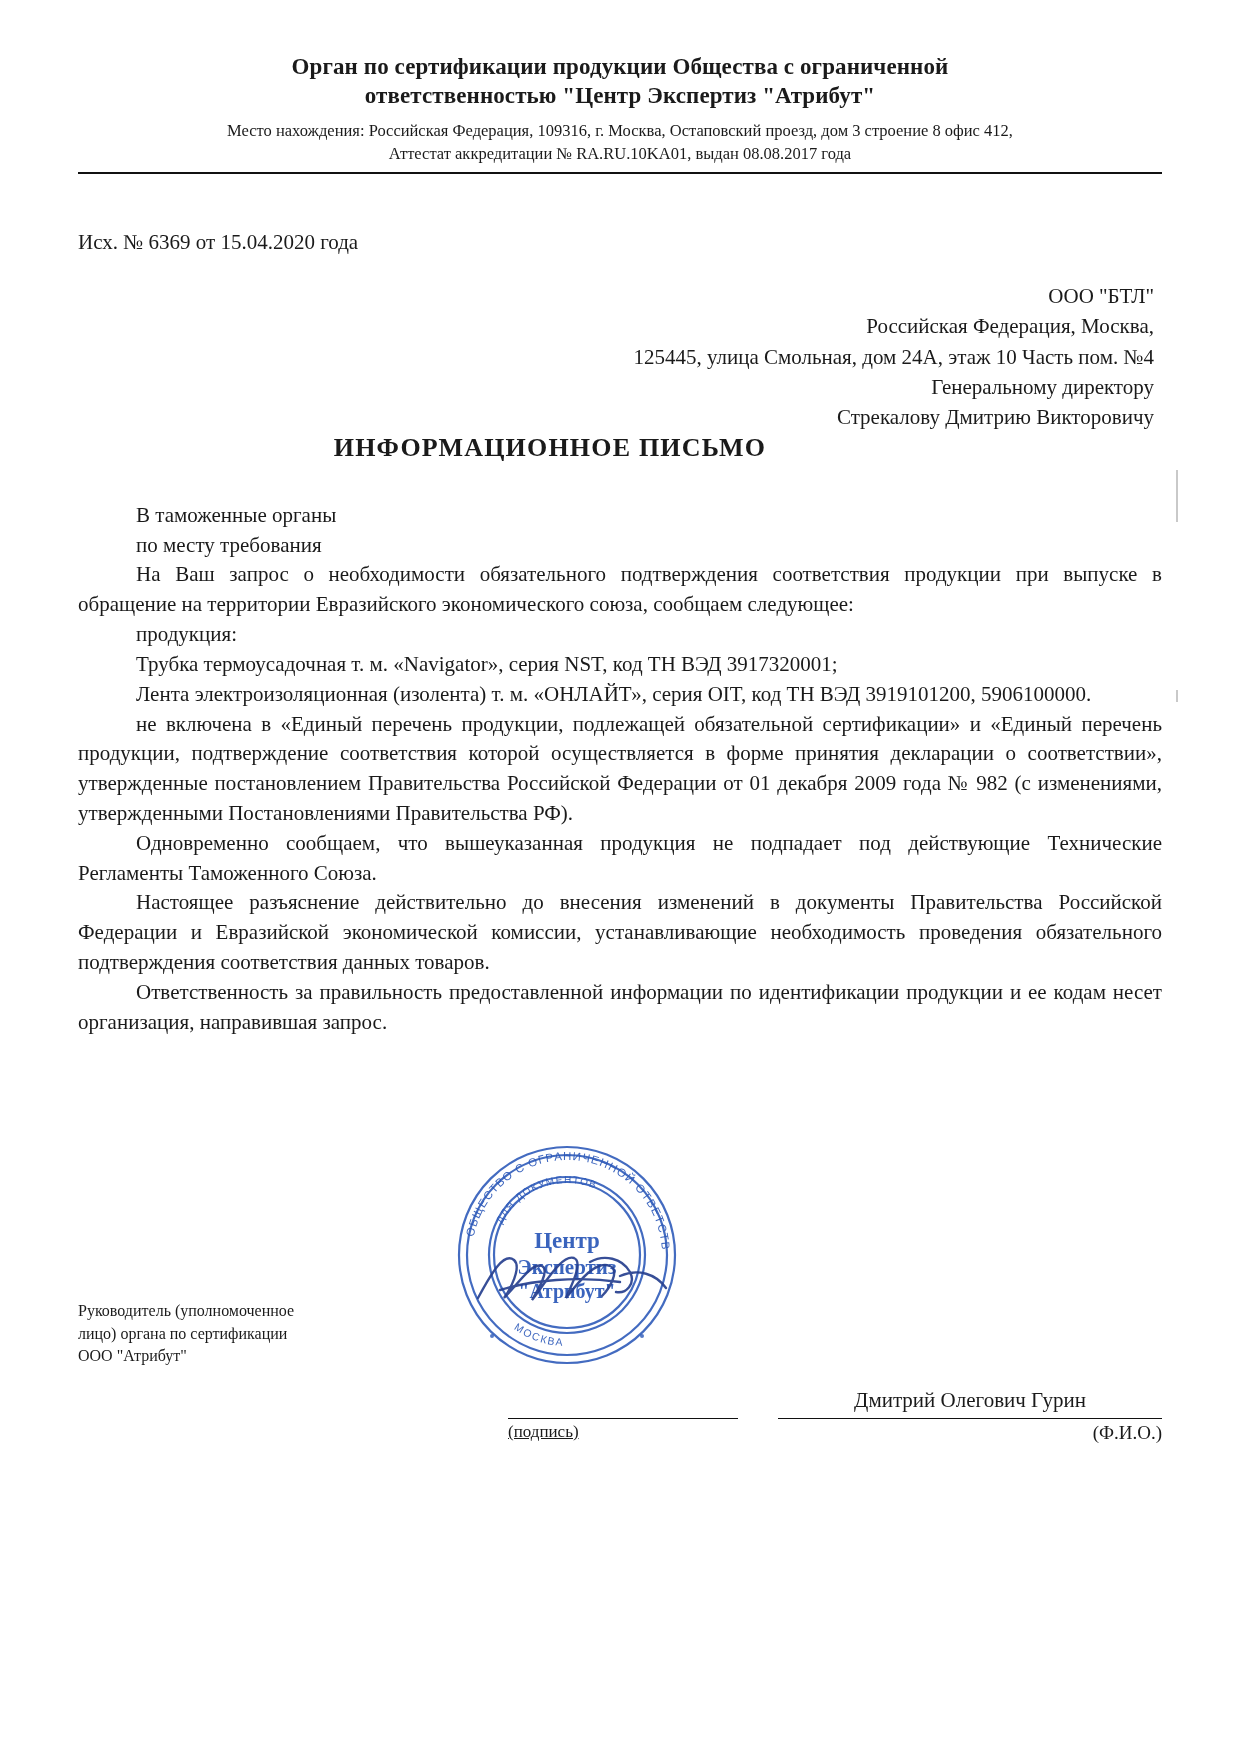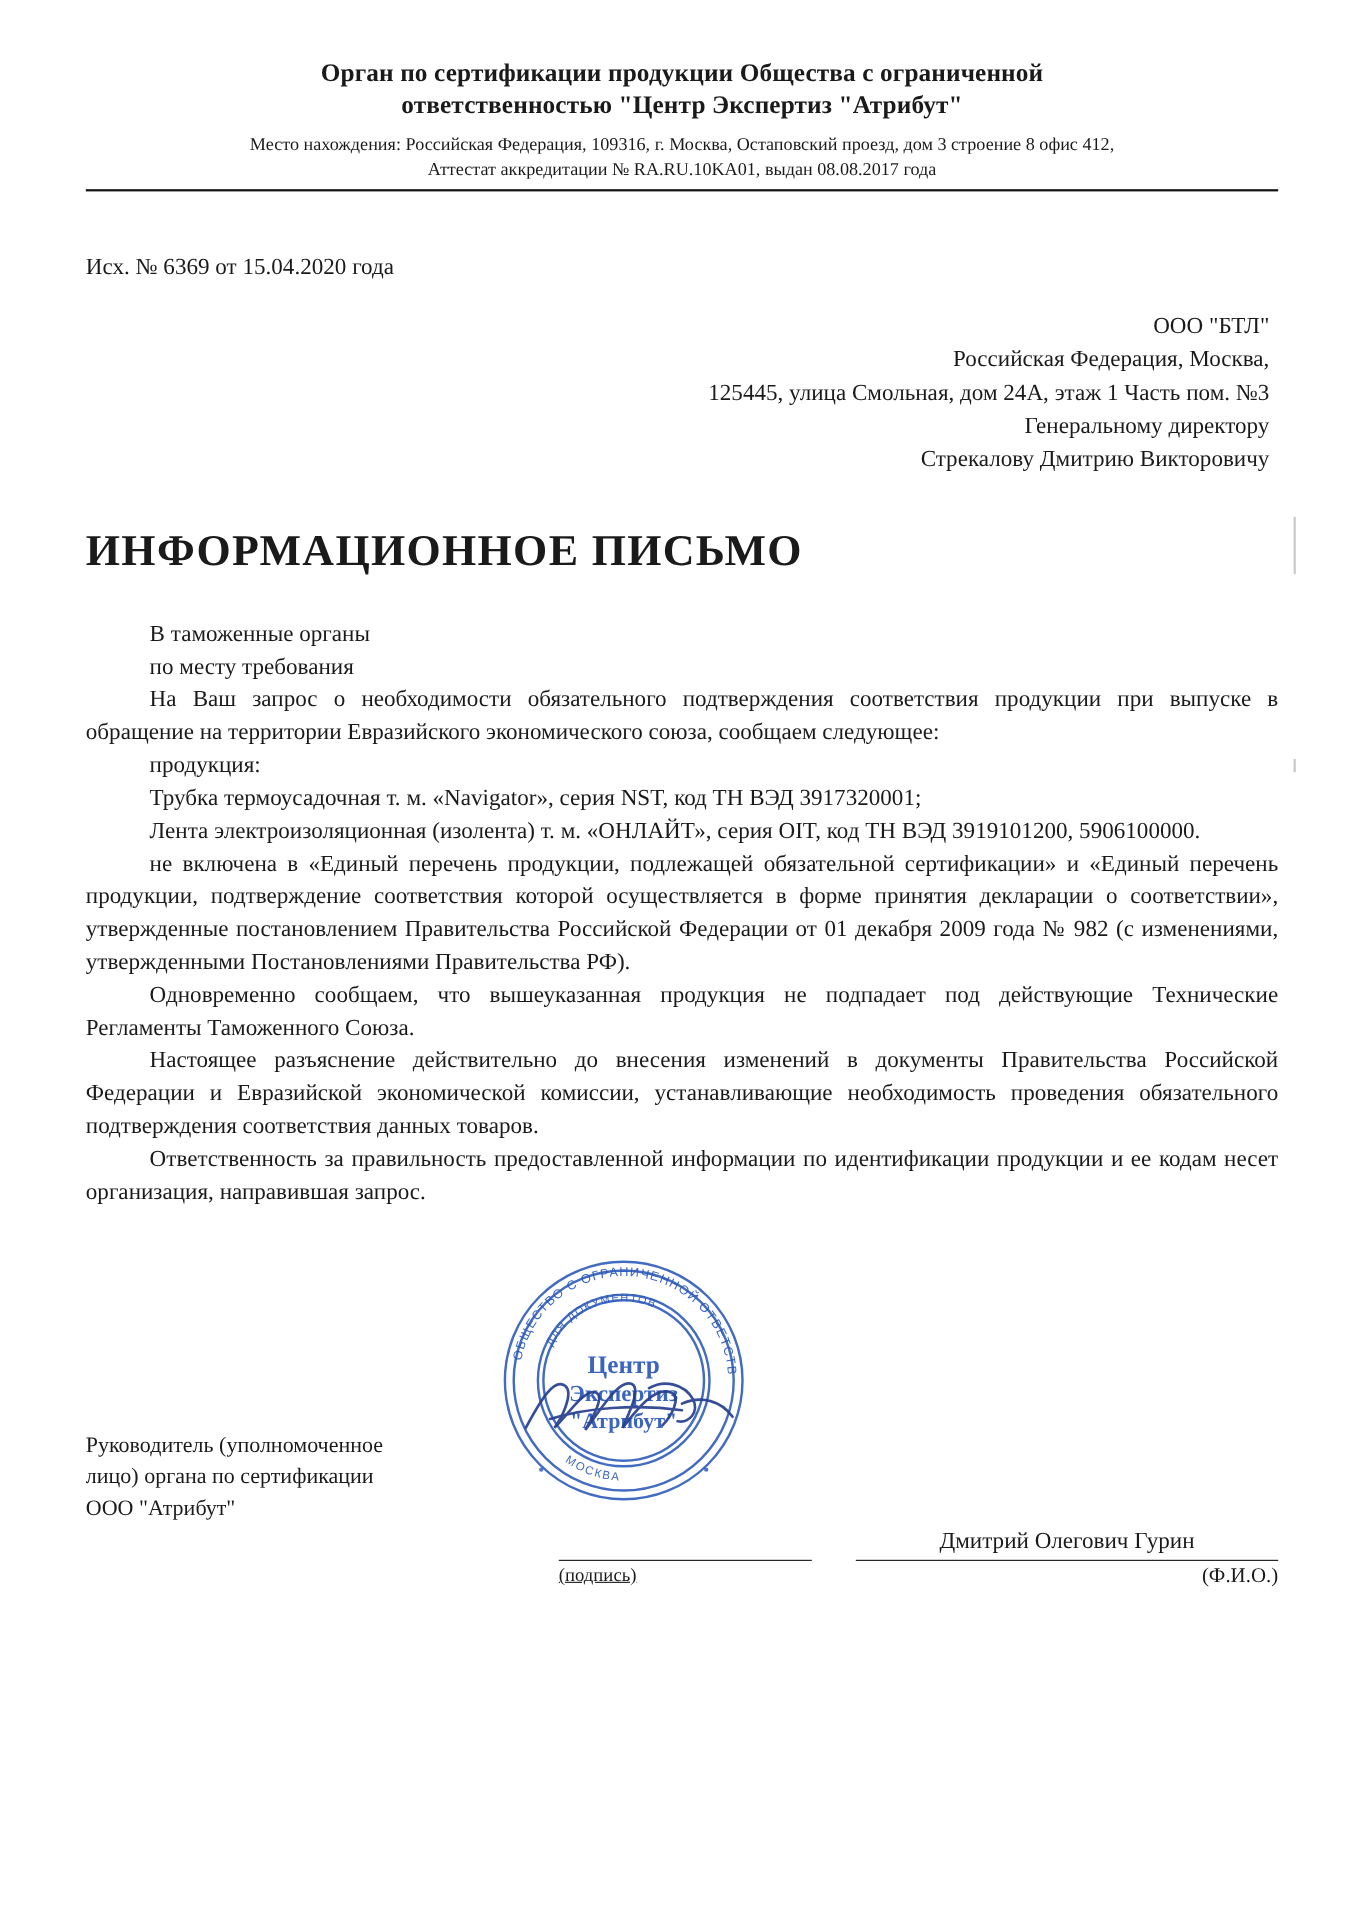--- a/index.html
+++ b/index.html
@@ -66,24 +66,23 @@
   .addressee {
     margin-top: 26px;
     text-align: right;
     font-size: 21px;
     line-height: 1.45;
     padding-right: 8px;
   }
 
   
   .doc-title {
-    margin-top: 44px;
-    text-align: left;
+    text-align: center;
     font-weight: bold;
-    font-size: 40px;
+    font-size: 26px;
     letter-spacing: 1.2px;
     padding-right: 140px;
   }
 
   
   .body-text {
     margin-top: 38px;
     font-size: 21px;
     line-height: 1.42;
   }
@@ -100,21 +99,21 @@
     position: absolute;
     left: 78px;
     top: 1300px;
     width: 1084px;
     height: 260px;
   }
   .sig-left {
     position: absolute;
     left: 0;
     top: 0;
-    font-size: 20px;
+    font-size: 16px;
     line-height: 1.42;
     width: 380px;
     font-family: Liberation Serif, serif;
   }
   .sig-line-mid {
     position: absolute;
     left: 430px;
     top: 118px;
     width: 230px;
     border-bottom: 1.6px solid #111;
@@ -197,21 +196,21 @@
       </div>
       <div class="attestat">Аттестат аккредитации № RA.RU.10KA01, выдан 08.08.2017 года</div>
       <hr class="rule">
     </div>
 
     <div class="outgoing">Исх. № 6369 от 15.04.2020 года</div>
 
     <div class="addressee">
       <div>ООО "БТЛ"</div>
       <div>Российская Федерация, Москва,</div>
-      <div>125445, улица Смольная, дом 24А, этаж 1 Часть пом. №3</div>
+      <div>125445, улица Смольная, дом 24А, этаж 10 Часть пом. №4</div>
       <div>Генеральному директору</div>
       <div>Стрекалову Дмитрию Викторовичу</div>
     </div>
 
     <div class="doc-title">ИНФОРМАЦИОННОЕ ПИСЬМО</div>
 
     <div class="body-text">
       <p class="indent-small">В таможенные органы</p>
       <p class="indent-small">по месту требования</p>
       <p>На Ваш запрос о необходимости обязательного подтверждения соответствия продукции при выпуске в обращение на территории Евразийского экономического союза, сообщаем следующее:</p>

